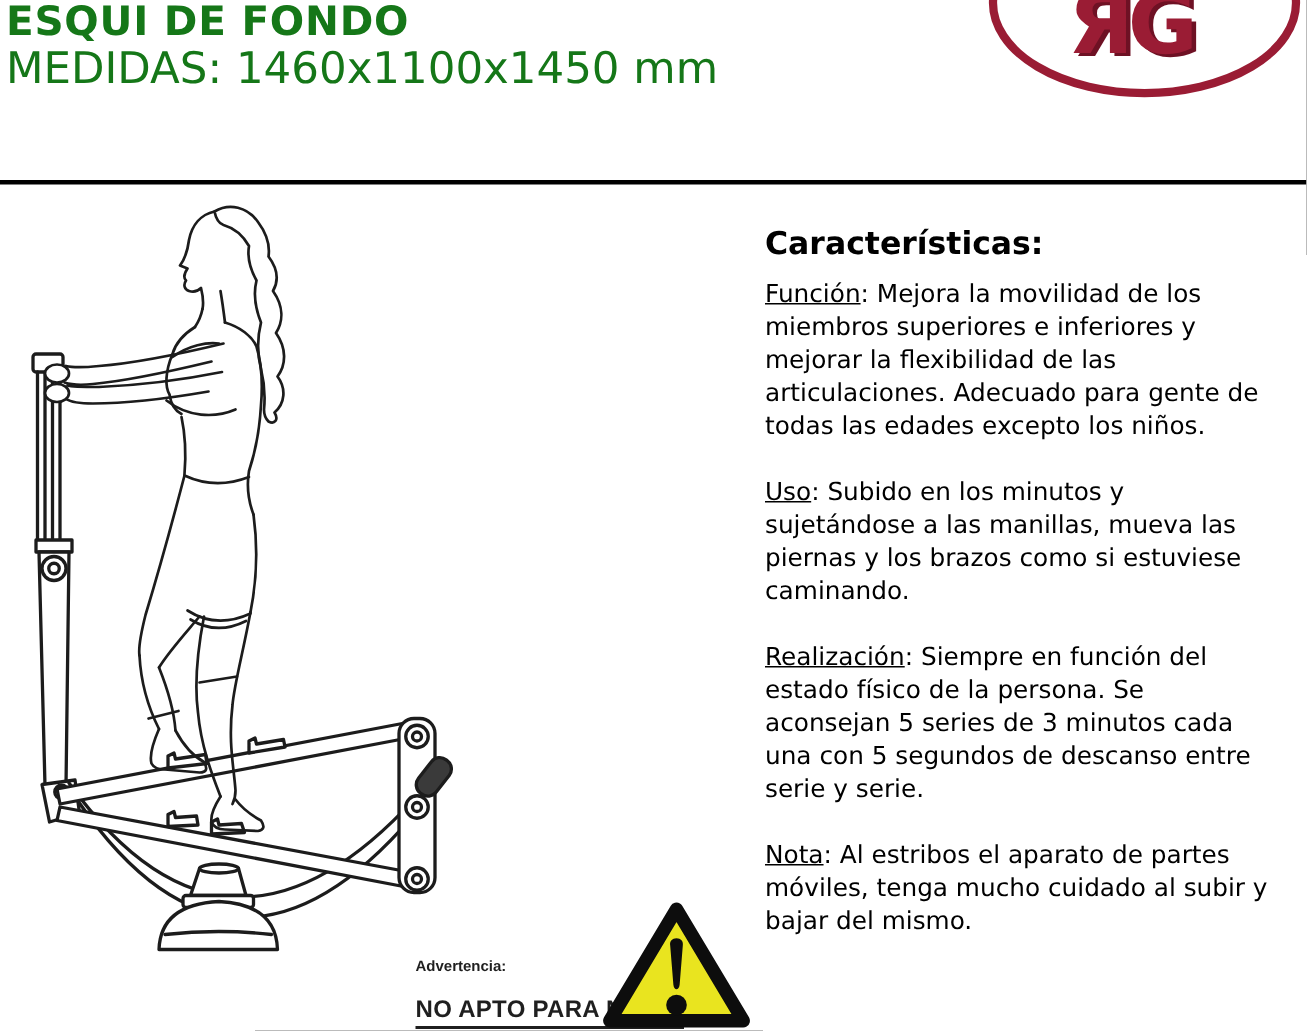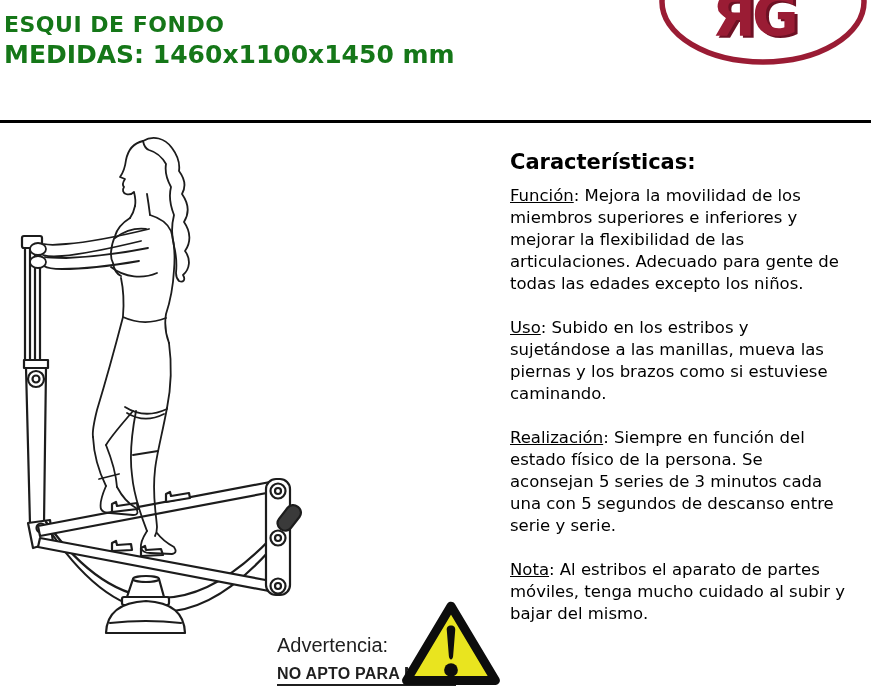--- a/index.html
+++ b/index.html
@@ -3,40 +3,40 @@
 <meta charset="utf-8">
 <style>
   html,body{margin:0;padding:0;background:#888;}
   .page{
     position:relative;width:871px;height:687px;background:#ffffff;
     overflow:hidden;font-family:"DejaVu Sans",sans-serif;color:#000;
   }
   
   .header{position:absolute;left:4px;top:0;}
   .hline{color:var(--green,#157718);}
-  .h1{font-size:22px;font-weight:bold;line-height:30px;letter-spacing:.5px;margin-top:10px;}
+  .h1{font-size:27px;font-weight:bold;line-height:30px;letter-spacing:.5px;}
   .h2{font-size:23px;font-weight:bold;line-height:30px;letter-spacing:.5px;}
-  .h3{font-size:25px;font-weight:bold;line-height:30px;}
+  .h3{font-size:29px;font-weight:normal;line-height:30px;}
   
   .logo-wrap{position:absolute;left:650px;top:0;width:221px;height:78px;}
   .logo-letters{
     position:absolute;left:712px;top:-17px;font-size:57px;font-weight:bold;
     color:var(--maroon,#9a1c34);letter-spacing:-4px;
     text-shadow:3px 2px 0 #6e1124;font-family:"DejaVu Sans",sans-serif;
   }
   .rule{position:absolute;left:0;top:120px;width:871px;height:3px;background:#000;}
   
   .col{position:absolute;left:510px;top:150px;width:370px;}
   .col .heading{font-size:21px;font-weight:bold;line-height:24px;margin:0 0 11px 0;}
   .para{font-size:16.5px;line-height:22px;margin:0 0 22px 0;}
   .para u{}
   .para .body{white-space:pre-line;}
   
   .warning{position:absolute;left:277px;top:636px;font-family:"Liberation Sans",sans-serif;color:#1f1f1f;}
-  .warning .w1{font-size:20px;font-weight:normal;line-height:18px;}
+  .warning .w1{font-size:10px;font-weight:bold;line-height:18px;}
   .warning .w2{display:inline-block;font-size:16px;font-weight:bold;margin-top:11px;
     border-bottom:2px solid #1f1f1f;padding-bottom:1px;letter-spacing:.2px;}
   .illustration{position:absolute;left:0;top:130px;}
   .tri{position:absolute;left:388px;top:598px;}
 </style>
 </head>
 <body>
 
 <div class="page">
 
@@ -149,21 +149,21 @@
 
     <div class="para">
       <u>Función</u><span class="body">: Mejora la movilidad de los
 miembros superiores e inferiores y
 mejorar la flexibilidad de las
 articulaciones. Adecuado para gente de
 todas las edades excepto los niños.</span>
     </div>
 
     <div class="para">
-      <u>Uso</u><span class="body">: Subido en los estribos y
+      <u>Uso</u><span class="body">: Subido en los minutos y
 sujetándose a las manillas, mueva las
 piernas y los brazos como si estuviese
 caminando.</span>
     </div>
 
     <div class="para">
       <u>Realización</u><span class="body">: Siempre en función del
 estado físico de la persona. Se
 aconsejan 5 series de 3 minutos cada
 una con 5 segundos de descanso entre

